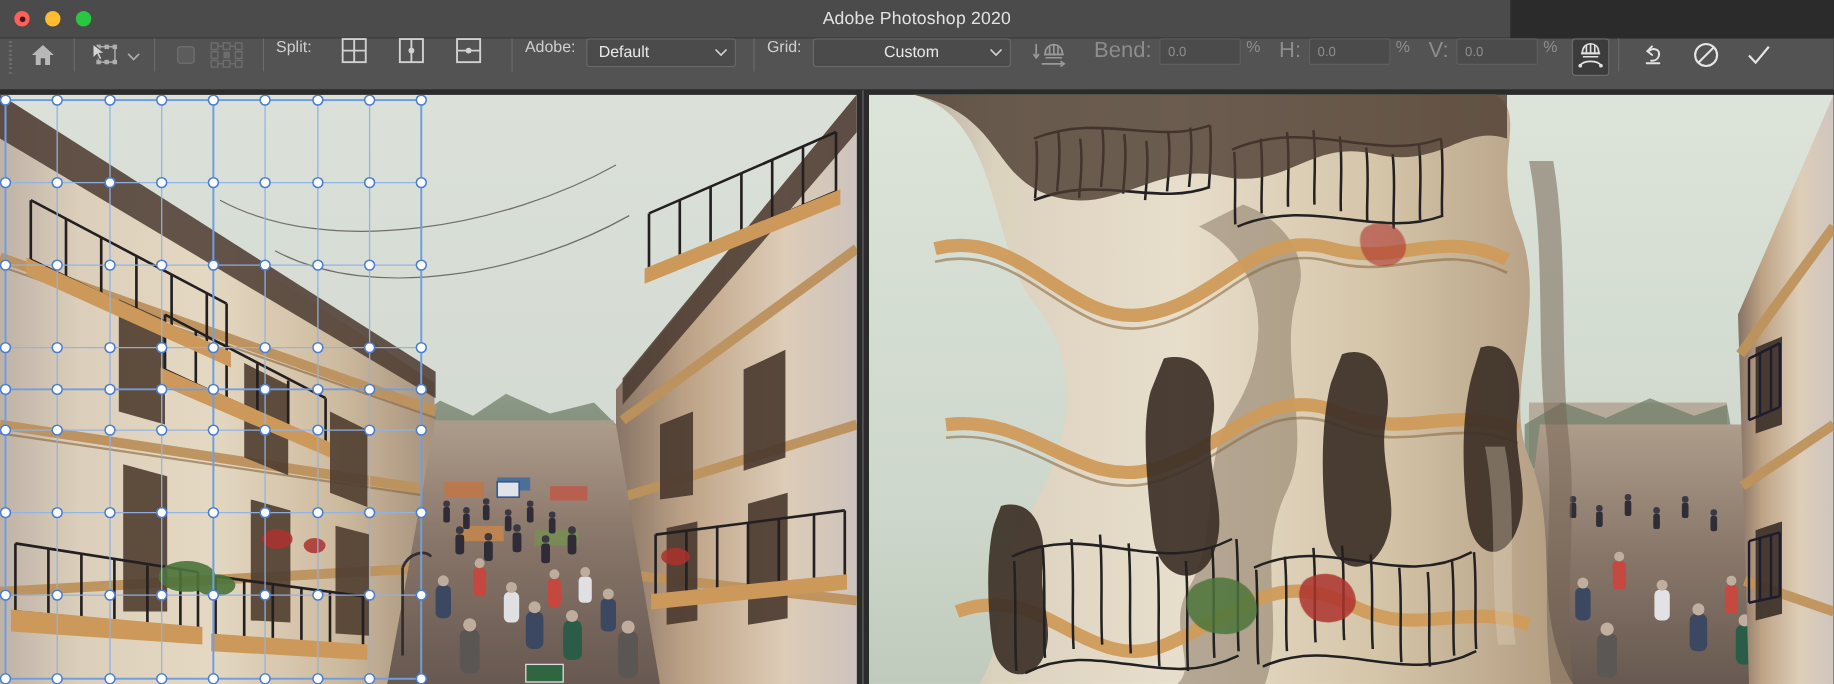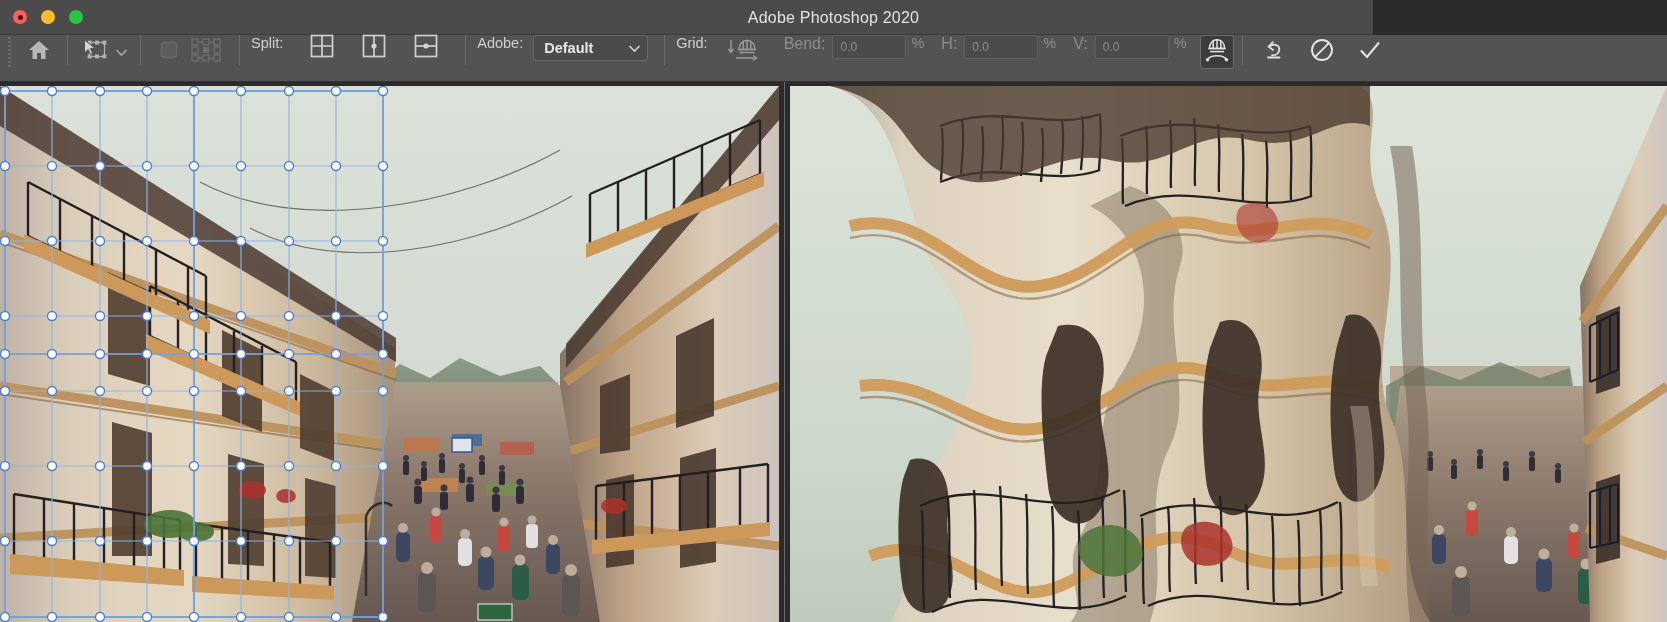--- a/index.html
+++ b/index.html
@@ -92,21 +92,21 @@
     padding: 0 10px;
   }
   .num-field {
     background: #4b4b4b; color: #8d8d8d;
     border: 1px solid #5f5f5f; border-radius: 2px;
     height: 24px; width: 74px; font-size: 12px;
     font-family: "Liberation Sans", sans-serif;
     padding: 0 7px; outline: none; flex: 0 0 auto;
   }
   .pct { color: #8d8d8d; font-size: 14.5px; margin: 0 5px 0 5px; }
-  .fld-label { color: #8d8d8d; font-size: 16px; margin-right: 7px; }
+  .fld-label { color: #8d8d8d; font-size: 20px; margin-right: 7px; }
 
   
   #canvas {
     position: absolute; left: 0; top: 82px;
     width: 1667px; height: 540px; background: #2b2b2b;
   }
   .pane { position: absolute; top: 4px; height: 536px; overflow: hidden; }
   #pane-left  { left: 0px;   width: 779px; }
   #pane-right { left: 790px; width: 877px; }
   .pane-divider {
@@ -229,31 +229,39 @@
         <path d="M2.5 13 H23.5" stroke="#d2d2d2" stroke-width="1.7"></path>
         <circle cx="13" cy="13" r="2.6" fill="#d2d2d2"></circle>
       </svg>
     </span>
   </div>
 
   <div class="tb-sep" style="margin-left:24px;"></div>
 
   <span class="tb-label">Adobe:</span>
   <div class="select-wrap" style="margin-left:10px;">
-    <div class="ps-select-fake" id="grid-select" style="width:115px; justify-content:flex-start;font-weight:bold;">Default</div>
+    <div class="ps-select-fake" id="grid-select" style="width:136px; justify-content:flex-start;">Default</div>
     <span class="chev">
       <svg width="13" height="9" viewBox="0 0 13 9">
         <path d="M1.5 2 L6.5 7 L11.5 2" stroke="#d0d0d0" stroke-width="1.6" fill="none"></path>
       </svg>
     </span>
   </div>
 
   <div class="tb-sep" style="margin-left:16px;"></div>
 
   <span class="tb-label">Grid:</span>
+  <div class="select-wrap" style="margin-left:10px;">
+    <div class="ps-select-fake" id="warp-select" style="width:180px;">Custom</div>
+    <span class="chev">
+      <svg width="13" height="9" viewBox="0 0 13 9">
+        <path d="M1.5 2 L6.5 7 L11.5 2" stroke="#d0d0d0" stroke-width="1.6" fill="none"></path>
+      </svg>
+    </span>
+  </div>
 
   <div class="tb-btn" style="margin-left:16px;width:38px;">
     <span>
       <svg width="32" height="26" viewBox="0 0 32 26">
         <g stroke="#9a9a9a" stroke-width="1.5" fill="none">
           <path d="M4 3 V15"></path>
           <path d="M1.5 12 L4 15.5 L6.5 12"></path>
           <path d="M9 21 H29"></path>
           <path d="M26 18.5 L29.5 21 L26 23.5"></path>
           <path d="M12 12.5 C12 6.5 16 3.5 20 3.5 C24 3.5 28 6.5 28 12.5 Z"></path>

